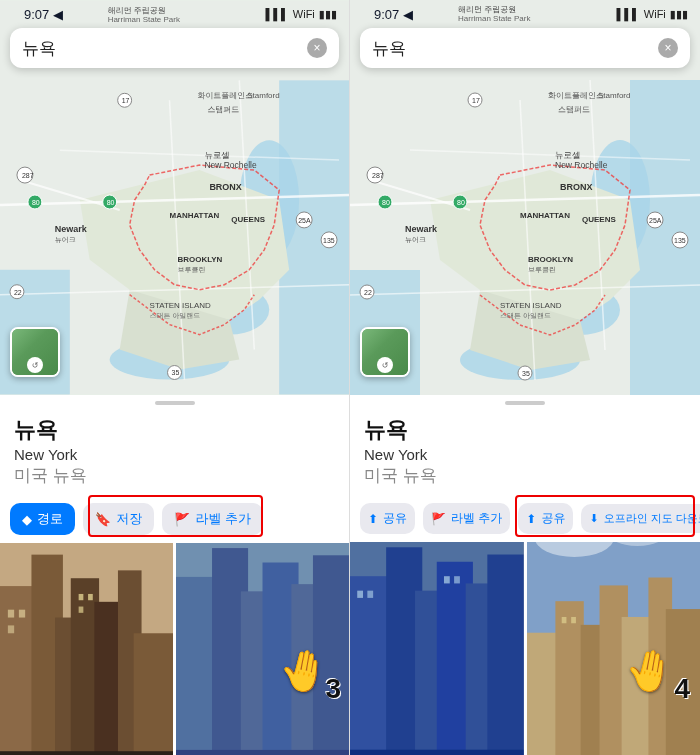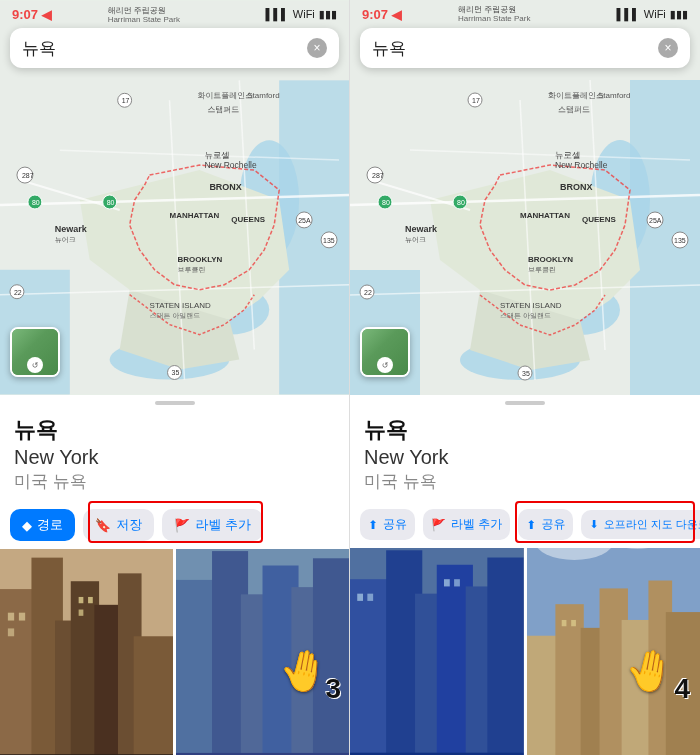--- a/index.html
+++ b/index.html
@@ -30,22 +30,23 @@
       align-items: center;
       padding: 4px 12px;
       background: transparent;
       position: absolute;
       top: 0; left: 0; right: 0;
       z-index: 10;
       height: 28px;
     }
     .status-time {
       font-size: 13px;
-      font-weight: 700;
-      color: #ef4444;
+      font-weight: 400;
+      color: #0f172a;
+      margin-left: 12px;
     }
     .status-icons {
       display: flex;
       gap: 4px;
       align-items: center;
       font-size: 11px;
       color: #222;
     }
 
     
@@ -146,21 +147,21 @@
     .info-card {
       padding: 6px 14px 8px;
       background: #fff;
     }
     .city-name-kr {
       font-size: 22px;
       font-weight: 600;
       color: #111;
     }
     .city-name-en {
-      font-size: 20px;
+      font-size: 15px;
       color: #333;
       margin-top: 1px;
     }
     .city-region {
       font-size: 17px;
       color: #888;
       margin-top: 1px;
     }
 
     

